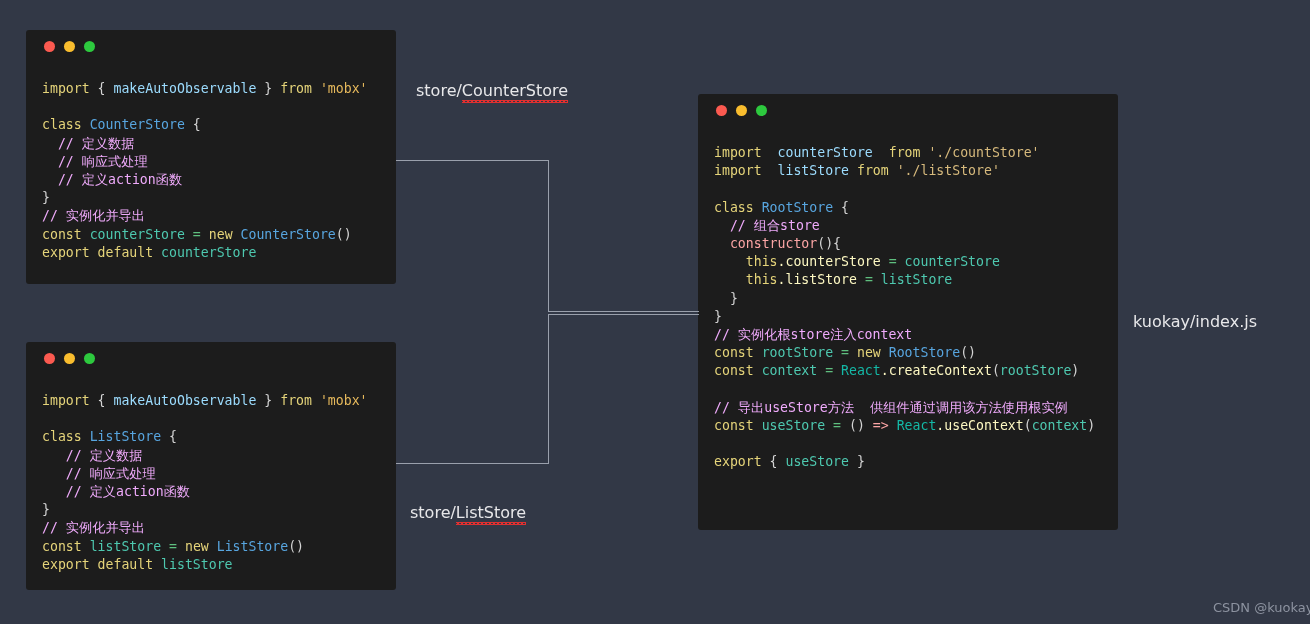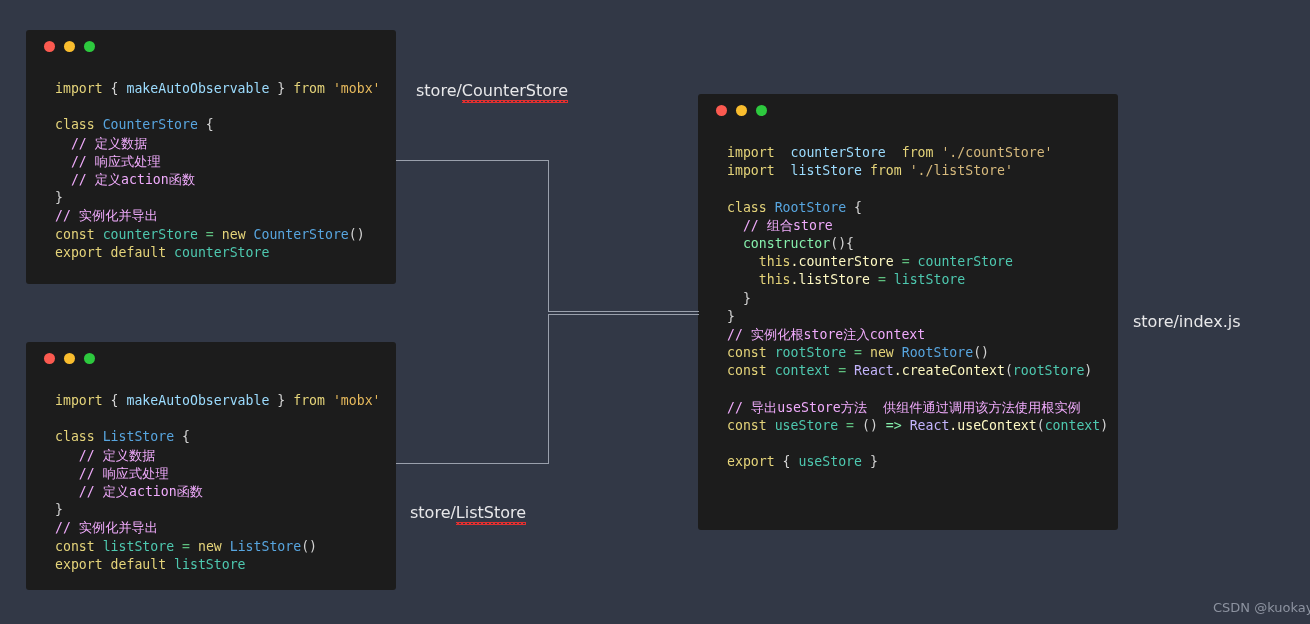--- a/index.html
+++ b/index.html
@@ -41,37 +41,36 @@
   .dot.red    { background: #fb5a50; }
   .dot.yellow { background: #f9bd2e; }
   .dot.green  { background: #2dc93e; }
 
   .code-body {
     font-family: "DejaVu Sans Mono", monospace;
     font-size: 13.2px;
     line-height: 18.2px;
     white-space: pre;
     padding: 18px 16px 10px 16px;
-    margin-left: 13px;
   }
   .code-body .ln { display: block; min-height: 18.2px; }
 
   
   .t-key   { color: #e5d47a; }  
   .t-var   { color: #9cdcfe; }  
   .t-cls   { color: #58a6e0; }  
   .t-str   { color: #e6b95c; }  
   .t-str2  { color: #d7ba7d; }  
   .t-id    { color: #4ec9b0; }  
   .t-op    { color: #5fbf7f; }  
   .t-pun   { color: #d4d4d4; }  
   .t-com   { color: #f0abfc; }  
-  .t-fn    { color: #86efac; }  
+  .t-fn    { color: #fca5a5; }  
   .t-mem   { color: #fef9c3; }
-  .t-obj   { color: #c4b5fd; }  
+  .t-obj   { color: #14b8a6; }  
 
   
   .label {
     position: absolute;
     color: #e8e8ea;
     font-size: 16px;
     font-family: "DejaVu Sans", sans-serif;
     white-space: nowrap;
   }
   .spell {
@@ -141,15 +140,15 @@
 <div class="conn h" style="left:548px; top:314px; width:151px;"></div>
 
 <div class="label" style="left:416px; top:81px;">
   <span>store/</span><span class="spell">CounterStore</span>
 </div>
 
 <div class="label" style="left:410px; top:503px;">
   <span>store/</span><span class="spell">ListStore</span>
 </div>
 
-<div class="label" style="left:1133px; top:312px;">store/index.js</div>
+<div class="label" style="left:1133px; top:312px;">kuokay/index.js</div>
 
 <div class="watermark" style="left:1213px; top:600px;">CSDN @kuokay</div>
 
 </body></html>

